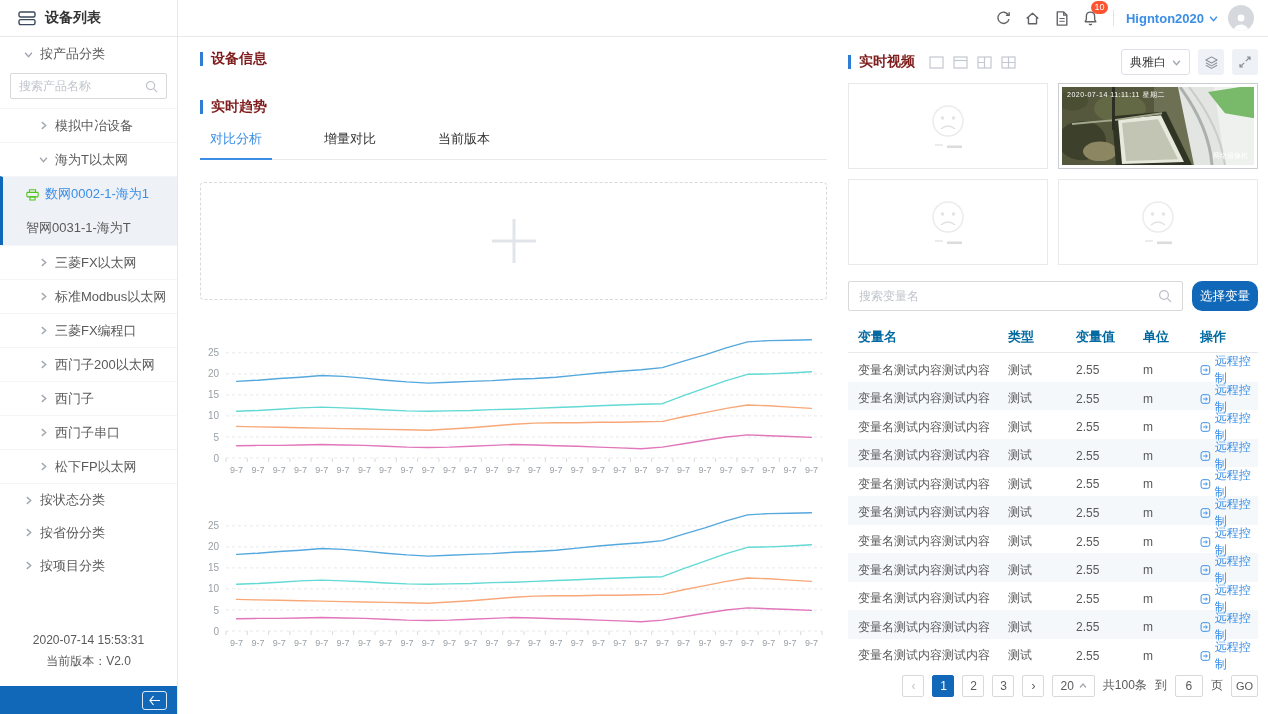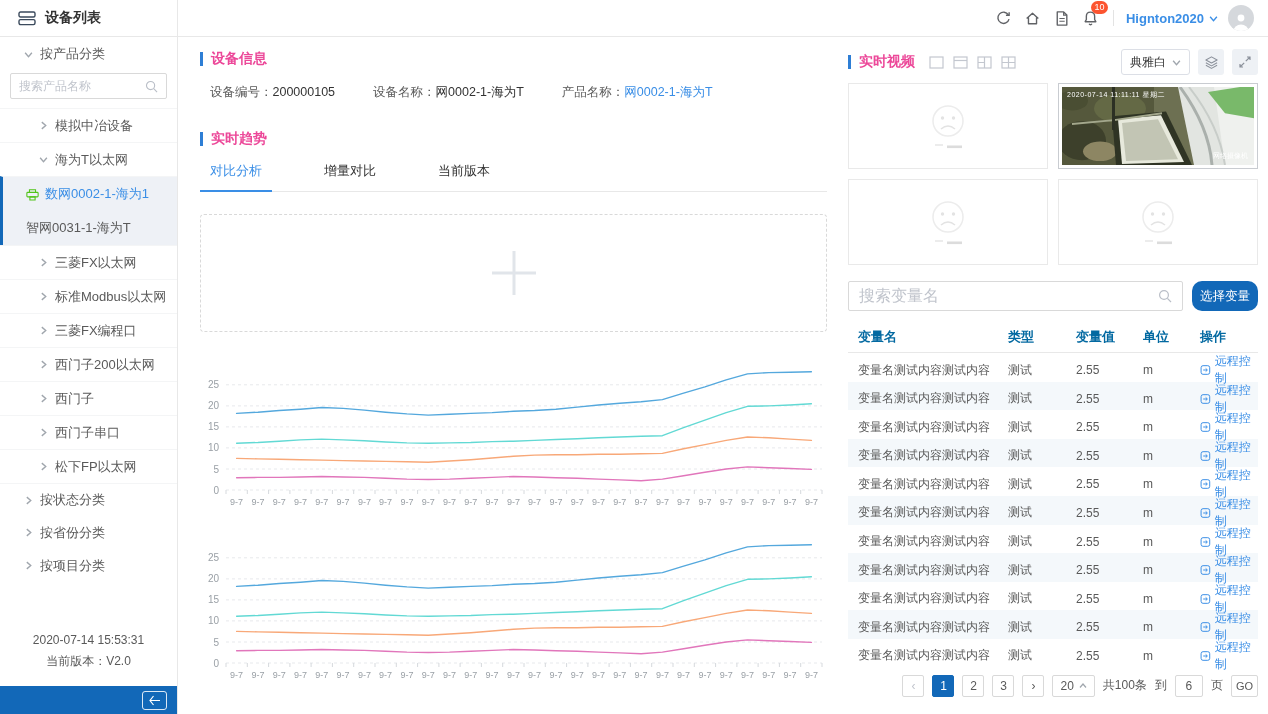--- a/index.html
+++ b/index.html
@@ -34,21 +34,21 @@
   .tb-icon{width:29px;height:26px;display:flex;align-items:center;justify-content:center;cursor:pointer;position:relative}
   .badge{position:absolute;top:-4px;left:15px;min-width:17px;height:13px;border-radius:7px;background:#fc5430;color:#fff;font-size:9px;line-height:13px;text-align:center;padding:0 3px}
   .tb-divider{width:1px;height:16px;background:#e3e3e3;margin:0 12px 0 8px}
   .tb-user{display:flex;align-items:center;gap:5px;color:#3a8ee6;font-size:13px;font-weight:600;cursor:pointer}
   .avatar{width:26px;height:26px;border-radius:50%;background:#d5d8dc;margin-left:10px;cursor:pointer;display:flex;align-items:flex-end;justify-content:center;overflow:hidden}
 
   .content{flex:1;display:flex;min-height:0}
   .center{flex:0 0 662px;width:662px;padding:12px 13px 0 22px}
   .right{flex:1;padding:12px 10px 0 8px;min-width:0}
 
-  .section-title{display:flex;align-items:center;gap:8px;font-size:14px;font-weight:700;color:#ec4899;height:20px}
+  .section-title{display:flex;align-items:center;gap:8px;font-size:14px;font-weight:700;color:#7f1d1d;height:20px}
   .section-title::before{content:"";width:3px;height:14px;background:#2e7ed5}
   .info-row{display:flex;gap:38px;margin:15px 0 0 10px;font-size:12.5px}
   .info-label{color:#595959}
   .info-value{color:#333}
   .info-value.link{color:#3a8ee6;cursor:pointer}
   .trend-title{margin-top:28px}
   .tabs{display:flex;border-bottom:1px solid #e8e8e8;margin-top:2px}
   .tab{padding:11px 10px;margin-right:42px;font-size:13px;color:#333;cursor:pointer;position:relative}
   .tab.active{color:#3a8ee6}
   .tab.active::after{content:"";position:absolute;left:0;right:0;bottom:-1px;height:2px;background:#3a8ee6}
@@ -67,21 +67,21 @@
   .theme-select{display:flex;align-items:center;gap:6px;border:1px solid #dcdfe6;border-radius:3px;height:26px;padding:0 8px;font-size:12px;color:#333;cursor:pointer;background:#fff}
   .icon-btn{width:26px;height:26px;border-radius:3px;background:#eef1f5;display:flex;align-items:center;justify-content:center;margin-left:8px;cursor:pointer;border:0}
   .video-grid{display:grid;grid-template-columns:1fr 1fr;gap:10px;margin-top:8px}
   .v-cell{height:86px;border:1px solid #e9e9e9;background:#fff;display:flex;align-items:center;justify-content:center;cursor:pointer;position:relative}
   .v-cell.camera{border:1px solid #c9ccd1;padding:3px}
   .v-cell.camera .scene{width:100%;height:100%;display:block}
   .cam-ts{position:absolute;top:6px;left:8px;font-size:7px;color:#fff;letter-spacing:.5px;white-space:nowrap}
   .cam-name{position:absolute;bottom:7px;right:9px;font-size:7px;color:#fff}
   .search-row{display:flex;margin-top:16px}
   .var-search{flex:1;height:30px;border:1px solid #d9d9d9;border-radius:2px;display:flex;align-items:center;padding:0 10px}
-  .var-search input{flex:1;border:0;outline:0;font-size:16px;color:#595959;min-width:0}
+  .var-search input{flex:1;border:0;outline:0;font-size:12px;color:#595959;min-width:0}
   .var-search input::placeholder{color:#c0c4cc}
   .select-var-btn{width:66px;height:30px;margin-left:9px;background:#1268b8;color:#fff;border:0;border-radius:10px;font-size:12.5px;cursor:pointer}
   .vt-header,.vt-row{display:grid;grid-template-columns:150px 68px 67px 57px 1fr;align-items:center;padding-left:10px}
   .vt-header{height:32px;margin-top:10px;border-bottom:1px solid #e8e8e8;font-size:13px;font-weight:700;color:#0369a1}
   .vt-row{height:28.6px;font-size:12px;color:#595959}
   .vt-row.striped{background:#f4f8fb}
   .vt-link{display:flex;align-items:center;gap:4px;color:#3a8ee6;cursor:pointer;text-decoration:none}
   .pagination{display:flex;align-items:center;justify-content:flex-end;gap:8px;margin-top:7px;font-size:12px;color:#595959}
   .pg-pages{display:flex;gap:8px}
   .pg-btn{min-width:22px;height:22px;border:1px solid #d9d9d9;border-radius:2px;background:#fff;color:#595959;font-size:12px;cursor:pointer;line-height:20px;padding:0}
@@ -261,31 +261,20 @@
           <path d="M2.5 20a7.5 6.5 0 0115 0z" fill="#fff"></path>
         </svg>
       </span>
     </header>
 
     <div class="content">
 
       <section class="center">
         <div class="section-title">
           <span>设备信息</span>
-        </div>
-        <div class="info-row">
-          <span>
-            <span class="info-label">设备编号：</span><span class="info-value">200000105</span>
-          </span>
-          <span>
-            <span class="info-label">设备名称：</span><span class="info-value">网0002-1-海为T</span>
-          </span>
-          <span>
-            <span class="info-label">产品名称：</span><span class="info-value link">网0002-1-海为T</span>
-          </span>
         </div>
 
         <div class="section-title trend-title">
           <span>实时趋势</span>
         </div>
         <div class="tabs">
           <div class="tab active">对比分析</div>
           <div class="tab">增量对比</div>
           <div class="tab">当前版本</div>
         </div>

